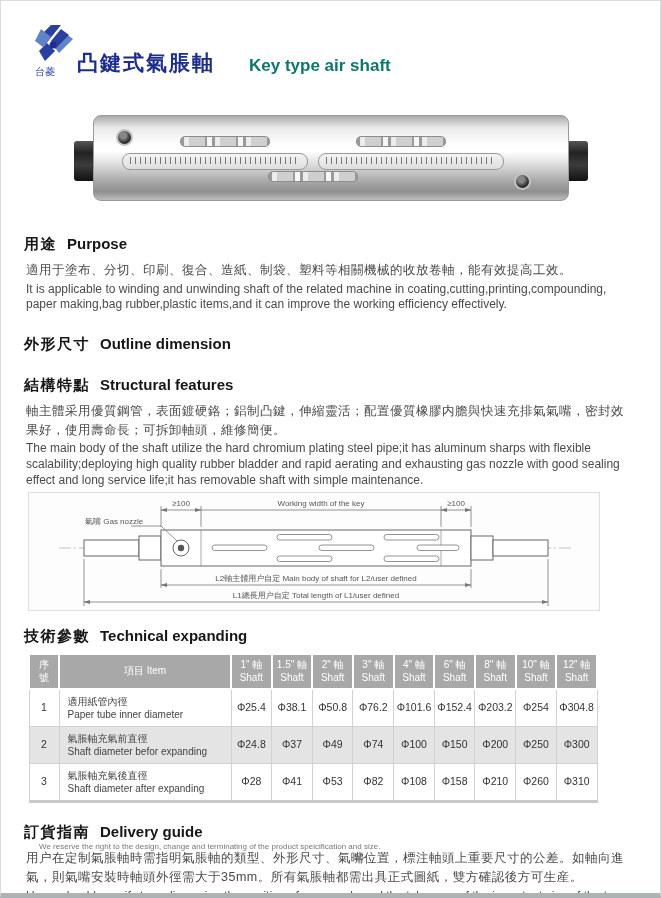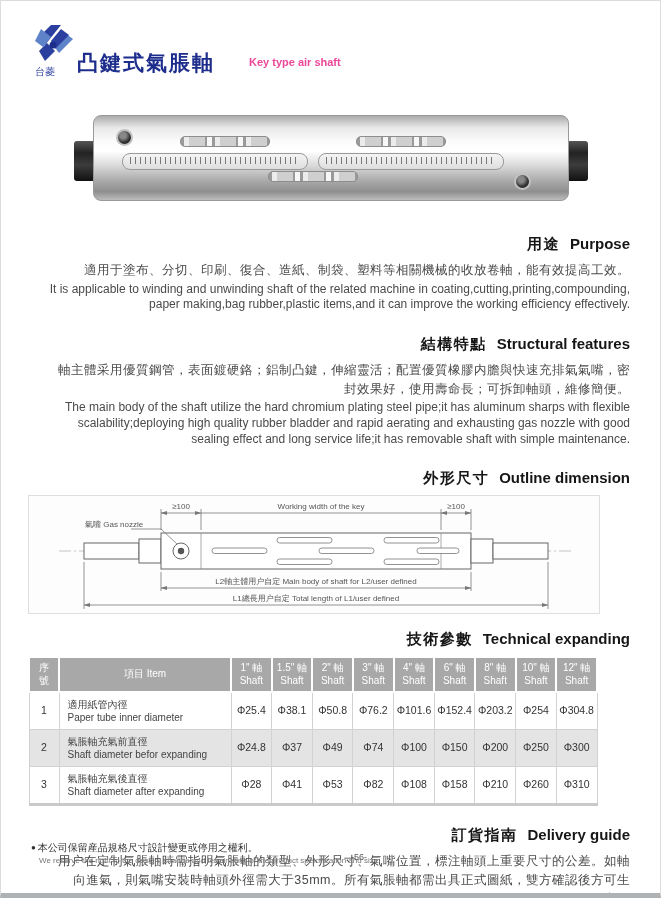--- a/index.html
+++ b/index.html
@@ -5,21 +5,21 @@
   html,body{margin:0;padding:0;background:#ffffff;}
   body{font-family:"Liberation Sans","DejaVu Sans",sans-serif;}
   .page{position:relative;width:661px;height:898px;background:#fff;box-sizing:border-box;
         border:1px solid #dcdcdc;border-bottom:5px solid #aeb2b5;overflow:hidden;}
 
   
   .header{position:relative;height:100px;}
   .logo{position:absolute;left:30px;top:22px;width:44px;height:44px;}
   .logo-cn{position:absolute;left:34px;top:64px;font-size:10px;color:#2b3f9e;}
   .title-cn{position:absolute;left:76px;top:48px;font-size:21px;font-weight:bold;color:#1d2d8c;letter-spacing:2px;}
-  .title-en{position:absolute;left:248px;top:55px;font-size:11px;font-weight:bold;color:#ec4899;}
+  .title-en{position:absolute;left:248px;top:55px;font-size:17px;font-weight:bold;color:#0f766e;}
 
   
   .photo{position:relative;width:514px;height:92px;margin:12px auto 0 auto;}
   .end-cap{position:absolute;top:28px;width:23px;height:40px;border-radius:3px;
            background:linear-gradient(180deg,#555 0%,#222 30%,#3c3c3c 60%,#111 100%);}
   .end-cap.left{left:0;}
   .end-cap.right{right:0;}
   .barrel{position:absolute;left:19px;right:19px;top:2px;height:84px;border-radius:8px;
           border:1px solid #9a9a9a;
           background:linear-gradient(180deg,#ababab 0%,#e9e9e9 14%,#fbfbfb 30%,#ffffff 42%,#dcdcdc 58%,#a8a8a8 78%,#8f8f8f 90%,#bcbcbc 100%);}
@@ -27,21 +27,21 @@
          background:radial-gradient(circle at 40% 35%,#888 0 25%,#333 60%,#111 100%);
          border:2px solid #c2c2c2;}
   .ruler{position:absolute;top:40px;height:15px;border:1px solid #9a9a9a;border-radius:8px;
          background:linear-gradient(180deg,#f4f4f4,#dedede);}
   .ruler:after{content:"";position:absolute;left:7px;right:7px;top:3px;height:7px;
          background:repeating-linear-gradient(90deg,#777 0 1px,transparent 1px 5px);}
   .slot-group{position:absolute;height:9px;border-radius:5px;border:1px solid #8d8d8d;
          background:repeating-linear-gradient(90deg,#9a9a9a 0 3px,#ececec 3px 8px,#cfcfcf 8px 24px,#9a9a9a 24px 26px,#f7f7f7 26px 31px);}
 
   
-  .section{margin-left:46px;margin-right:30px;text-align:right;}
+  .section{margin-left:23px;margin-right:30px;}
   .sec-head{font-size:15px;font-weight:bold;color:#161616;margin-bottom:7px;}
   .sec-head .cn{letter-spacing:1.5px;margin-right:10px;}
   .body-cn{font-size:12.5px;color:#4a4a4a;line-height:1.5;letter-spacing:0.5px;margin:0 0 2px 2px;}
   .body-en{font-size:12px;color:#4a4a4a;line-height:1.3;margin:2px 0 0 2px;}
 
   .purpose{margin-top:30px;}
   .structural{margin-top:22px;}
   .outline{margin-top:22px;}
   .technical{margin-top:16px;}
   .delivery{margin-top:20px;}
@@ -106,32 +106,32 @@
   </div>
 
   <div class="section purpose">
     <div class="sec-head">
       <span class="cn">用途</span><span>Purpose</span>
     </div>
     <p class="body-cn">適用于塗布、分切、印刷、復合、造紙、制袋、塑料等相關機械的收放卷軸，能有效提高工效。</p>
     <p class="body-en">It is applicable to winding and unwinding shaft of the related machine in coating,cutting,printing,compounding, paper making,bag rubber,plastic items,and it can improve the working efficiency effectively.</p>
   </div>
 
+  <div class="section outline">
+    <div class="sec-head">
+      <span class="cn">外形尺寸</span><span>Outline dimension</span>
+    </div>
+  </div>
+
   <div class="section structural">
     <div class="sec-head">
       <span class="cn">結構特點</span><span>Structural features</span>
     </div>
     <p class="body-cn">軸主體采用優質鋼管，表面鍍硬鉻；鋁制凸鍵，伸縮靈活；配置優質橡膠内膽與快速充排氣氣嘴，密封效果好，使用壽命長；可拆卸軸頭，維修簡便。</p>
     <p class="body-en">The main body of the shaft utilize the hard chromium plating steel pipe;it has aluminum sharps with flexible scalability;deploying high quality rubber bladder and rapid aerating and exhausting gas nozzle with good sealing effect and long service life;it has removable shaft with simple maintenance.</p>
-  </div>
-
-  <div class="section outline">
-    <div class="sec-head">
-      <span class="cn">外形尺寸</span><span>Outline dimension</span>
-    </div>
   </div>
   <div class="diagram-box">
     <svg width="570" height="117" viewBox="0 0 570 117">
       <defs>
         <marker id="arrS" markerWidth="9" markerHeight="8" refX="1" refY="3" orient="auto">
             <path d="M9,0.5 L0.5,3 L9,5.5 z" fill="#777"></path>
           </marker>
         <marker id="arrE" markerWidth="9" markerHeight="8" refX="8" refY="3" orient="auto">
             <path d="M0,0.5 L8.5,3 L0,5.5 z" fill="#777"></path>
           </marker>
@@ -270,18 +270,17 @@
 
   <div class="section delivery">
     <div class="sec-head">
       <span class="cn">訂貨指南</span><span>Delivery guide</span>
     </div>
     <p class="body-cn">用户在定制氣脹軸時需指明氣脹軸的類型、外形尺寸、氣嘴位置，標注軸頭上重要尺寸的公差。如軸向進氣，則氣嘴安裝時軸頭外徑需大于35mm。所有氣脹軸都需出具正式圖紙，雙方確認後方可生産。</p>
     <p class="body-en">Users should specify type,dimension,the position of gas nozzle,and the tolerance of the important size of the top of shaft.If theshaft inlet gas,when gas nozzle is mounting,the out diameter of the top of the shaft should be more than 35mm;All formal drawing of overall dimension should be provided.After the confirmation of both sides,we will start production.</p>
   </div>
 
   <div class="footer">
-    <div class="note-cn"><span class="bullet">●</span><span>本公司保留産品規格尺寸設計變更或停用之權利。</span></div>
     <div class="note-en">We reserve the right to the design, change and terminating of the product speicification and size.</div>
   </div>
   <div class="page-num">-56-</div>
 
 </div>
 
 </body></html>

